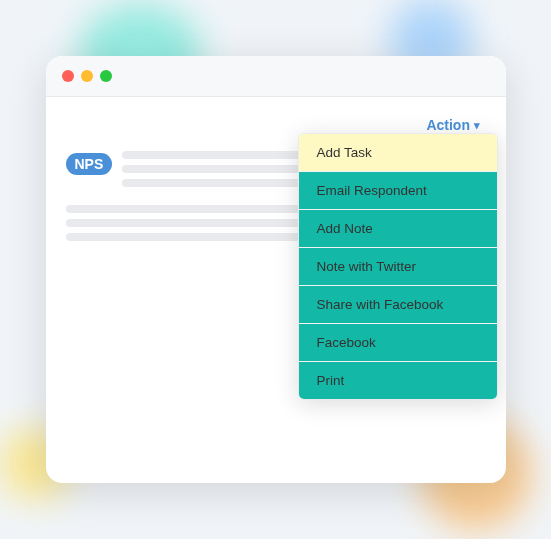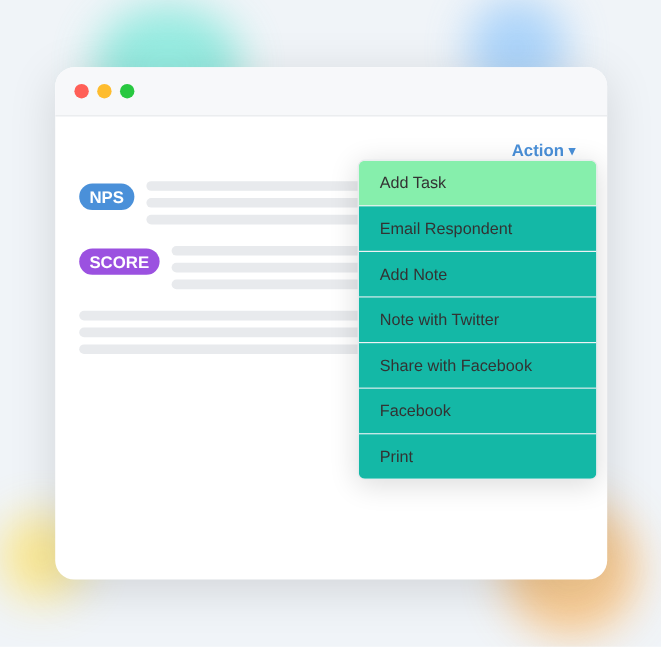--- a/index.html
+++ b/index.html
@@ -161,21 +161,21 @@
     }
     .menu-item {
       padding: 11px 18px;
       font-size: 13.5px;
       color: #333;
       cursor: pointer;
       background: #14b8a6;
       transition: background 0.1s;
     }
     .menu-item.active {
-      background: #86efac;
+      background: #fef9c3;
       font-weight: 500;
     }
     .menu-item:not(:last-child) {
       border-bottom: 1px solid #f0f2f5;
     }
   </style>
 </head>
 <body>
 
 <div class="blob blob-teal"></div>
@@ -204,28 +204,20 @@
 
       <div class="list-row">
         <span class="badge badge-nps">NPS</span>
         <div class="skeleton-lines">
           <div class="skel skel-med"></div>
           <div class="skel skel-short"></div>
           <div class="skel skel-long"></div>
         </div>
       </div>
 
-      <div class="list-row">
-        <span class="badge badge-score">SCORE</span>
-        <div class="skeleton-lines">
-          <div class="skel skel-full"></div>
-          <div class="skel skel-med"></div>
-          <div class="skel skel-short"></div>
-        </div>
-      </div>
 
       <div class="list-row">
         <div class="skeleton-lines" style="padding-left: 0;">
           <div class="skel skel-med"></div>
           <div class="skel skel-long"></div>
           <div class="skel skel-full"></div>
         </div>
       </div>
 
     </div>

